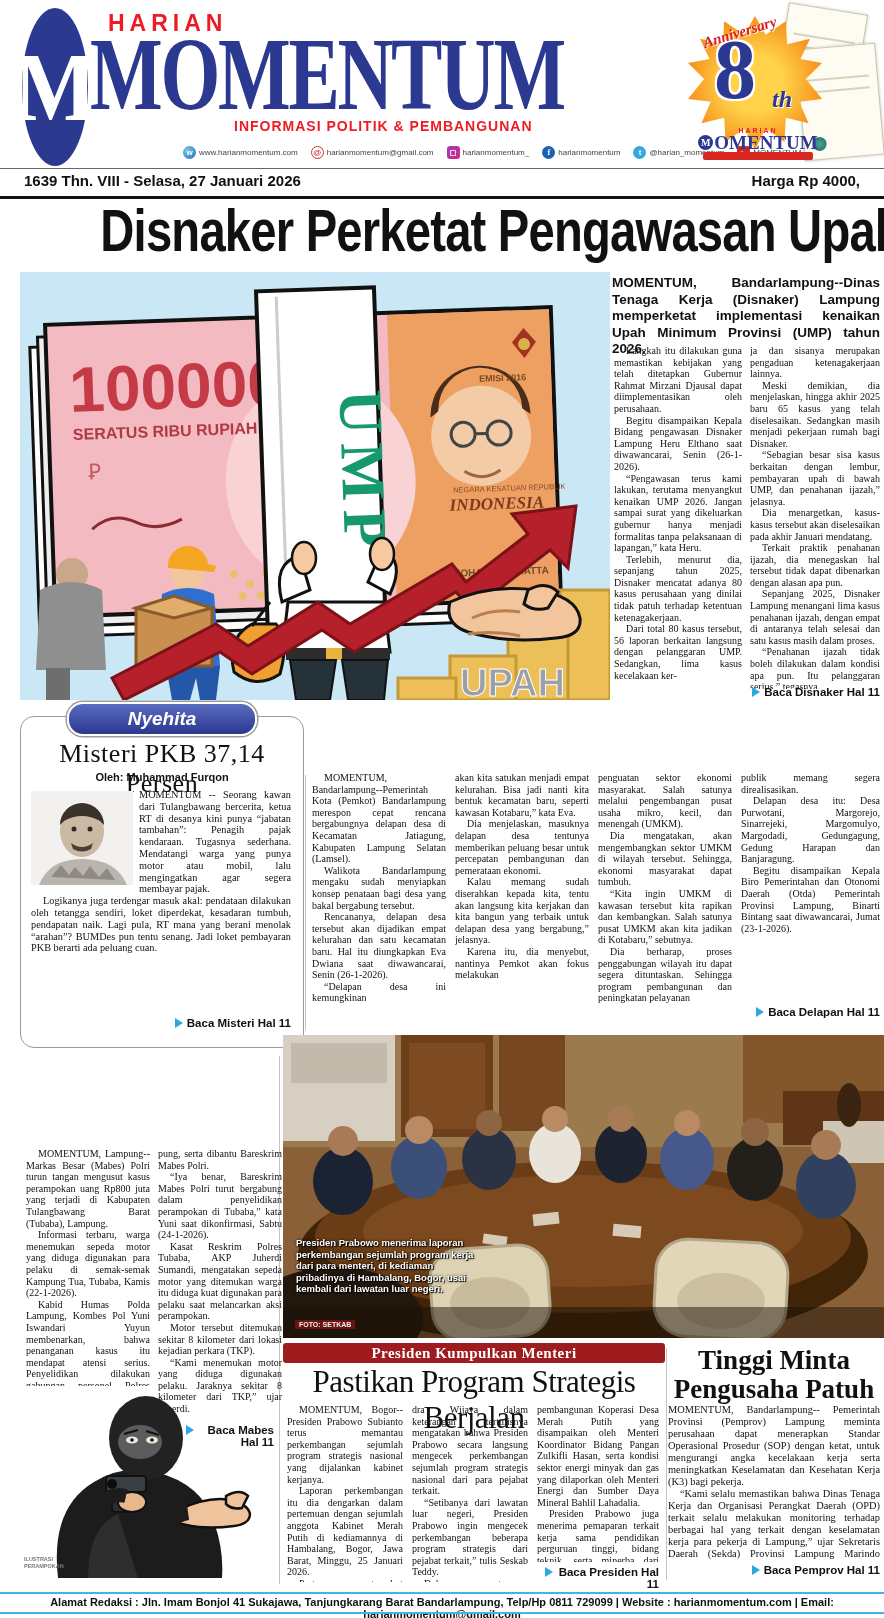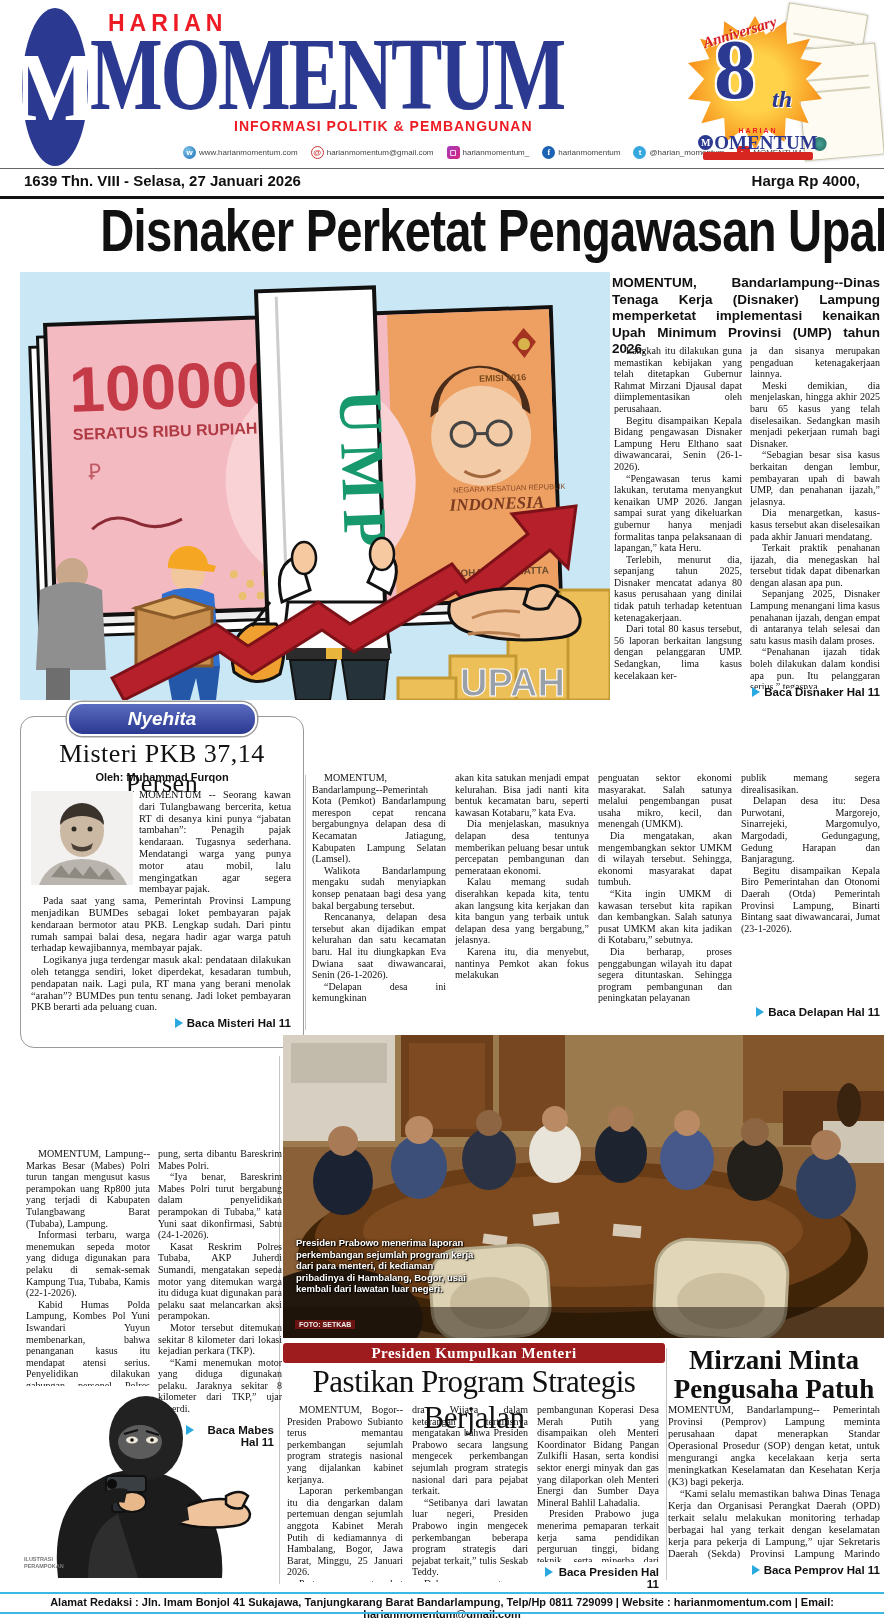--- a/index.html
+++ b/index.html
@@ -333,21 +333,20 @@
         <path d="M8 94 q10 -26 43 -26 q34 0 45 26 z" fill="#b9b5ae"></path>
         <path d="M20 86 l10 -12 8 10 6 -8 8 9 7 -10 9 11 8 -9 8 12 z" fill="#8e8a82"></path>
         <ellipse cx="51" cy="40" rx="22" ry="26" fill="#cbb9a4"></ellipse>
         <path d="M29 34 a22 22 0 0 1 44 0 l-4 -4 q-18 -10 -36 0 z" fill="#3a332c"></path>
         <path d="M40 52 q11 8 22 0 l-2 6 q-9 5 -18 0 z" fill="#4a4038"></path>
         <circle cx="43" cy="38" r="2.5" fill="#2e2a24"></circle>
         <circle cx="59" cy="38" r="2.5" fill="#2e2a24"></circle>
       </svg>
       <div>
           <p>MOMENTUM -- Seorang kawan dari Tulangbawang bercerita, ketua RT di desanya kini punya “jabatan tambahan”: Penagih pajak kendaraan. Tugasnya sederhana. Mendatangi warga yang punya motor atau mobil, lalu mengingatkan agar segera membayar pajak.</p>
-          <p>Pada saat yang sama, Pemerintah Provinsi Lampung menjadikan BUMDes sebagai loket pembayaran pajak kendaraan bermotor atau PKB. Lengkap sudah. Dari pintu rumah sampai balai desa, negara hadir agar warga patuh terhadap kewajibannya, membayar pajak.</p>
           <p>Logikanya juga terdengar masuk akal: pendataan dilakukan oleh tetangga sendiri, loket diperdekat, kesadaran tumbuh, pendapatan naik. Lagi pula, RT mana yang berani menolak “arahan”? BUMDes pun tentu senang. Jadi loket pembayaran PKB berarti ada peluang cuan.</p>
         </div>
     </div>
     <div class="more" style="left:130px;top:300px;width:140px">
       <span class="tri"></span>
       <span>Baca Misteri Hal 11</span>
     </div>
   </div>
 
   <div class="vrule" style="left:305px;top:775px;height:255px"></div>
@@ -509,21 +508,21 @@
       <p>pembangunan Koperasi Desa Merah Putih yang disampaikan oleh Menteri Koordinator Bidang Pangan Zulkifli Hasan, serta kondisi sektor energi minyak dan gas yang dilaporkan oleh Menteri Energi dan Sumber Daya Mineral Bahlil Lahadalia.</p>
       <p>Presiden Prabowo juga menerima pemaparan terkait kerja sama pendidikan perguruan tinggi, bidang teknik, serta minerba dari Menteri Pendidikan Tinggi, Sains, dan Teknologi Brian Yuliarto.</p>
     </div>
   <div class="more" style="left:545px;top:1566px;width:114px">
     <span class="tri"></span>
     <span>Baca Presiden Hal 11</span>
   </div>
 
   <div class="vrule" style="left:666px;top:1348px;height:232px"></div>
   <div class="pemhead">
-    <div>Mirzani Minta</div>
+    <div>Tinggi Minta</div>
     <div>Pengusaha Patuh</div>
   </div>
   <div class="pembody">
       <p>MOMENTUM, Bandarlampung-- Pemerintah Provinsi (Pemprov) Lampung meminta perusahaan dapat menerapkan Standar Operasional Prosedur (SOP) dengan ketat, untuk mengurangi angka kecelakaan kerja serta meningkatkan Keselamatan dan Kesehatan Kerja (K3) bagi pekerja.</p>
       <p>“Kami selalu memastikan bahwa Dinas Tenaga Kerja dan Organisasi Perangkat Daerah (OPD) terkait selalu melakukan monitoring terhadap berbagai hal yang terkait dengan keselamatan kerja para pekerja di Lampung,” ujar Sekretaris Daerah (Sekda) Provinsi Lampung Marindo Kurniawan di Bandarlampung, Senin.</p>
     </div>
   <div class="more" style="left:740px;top:1564px;width:140px">
     <span class="tri"></span>
     <span>Baca Pemprov Hal 11</span>
   </div>

